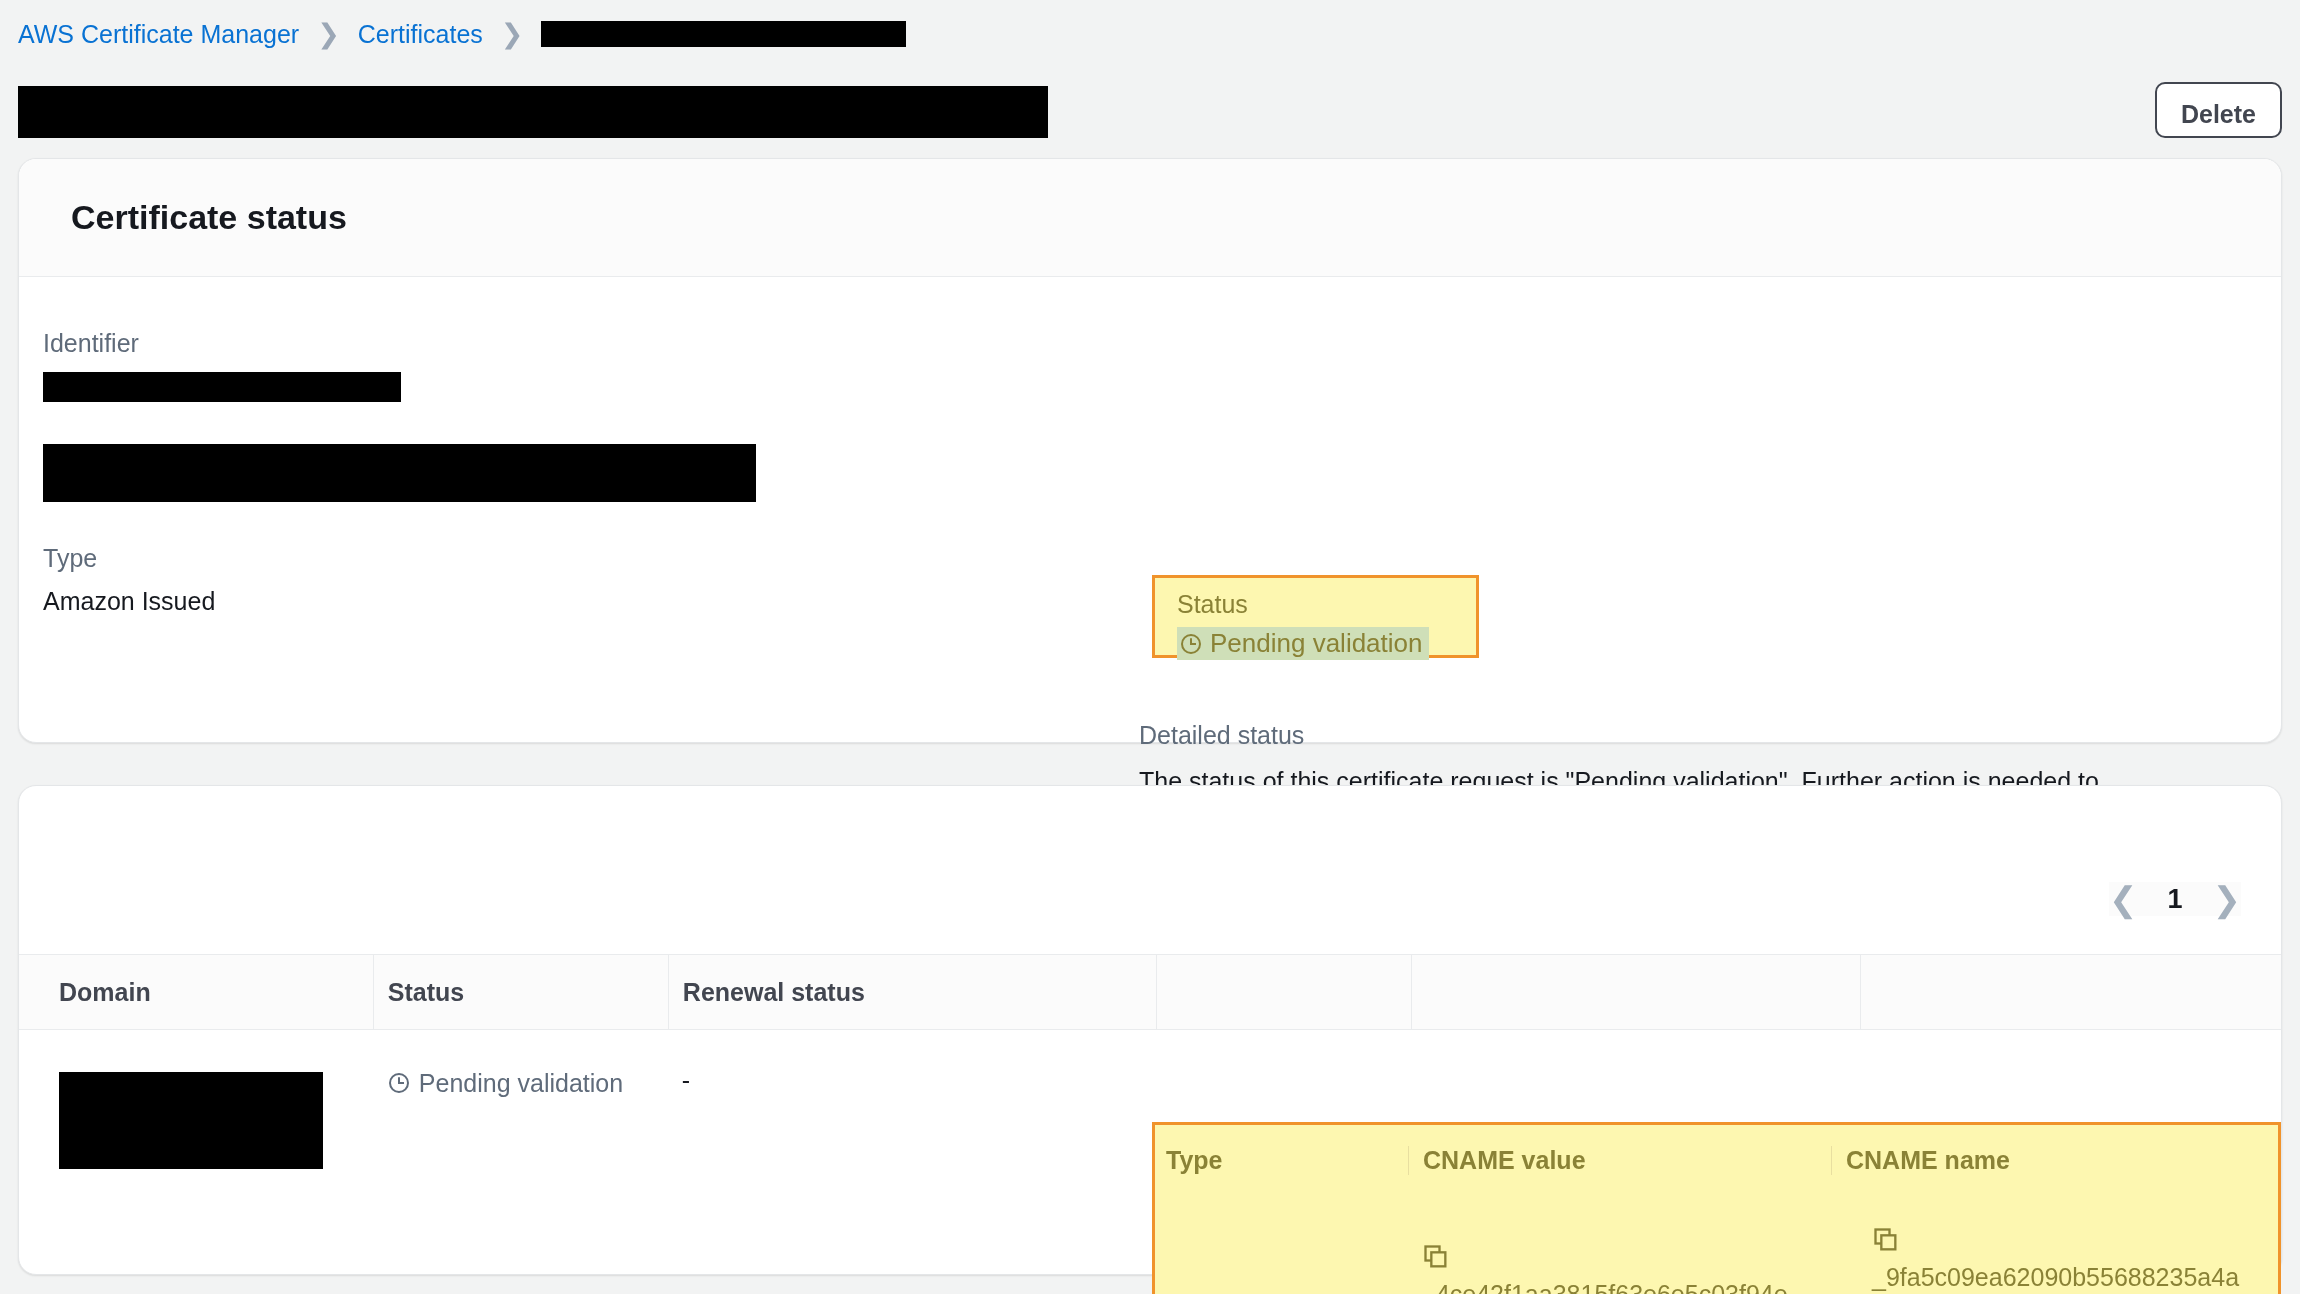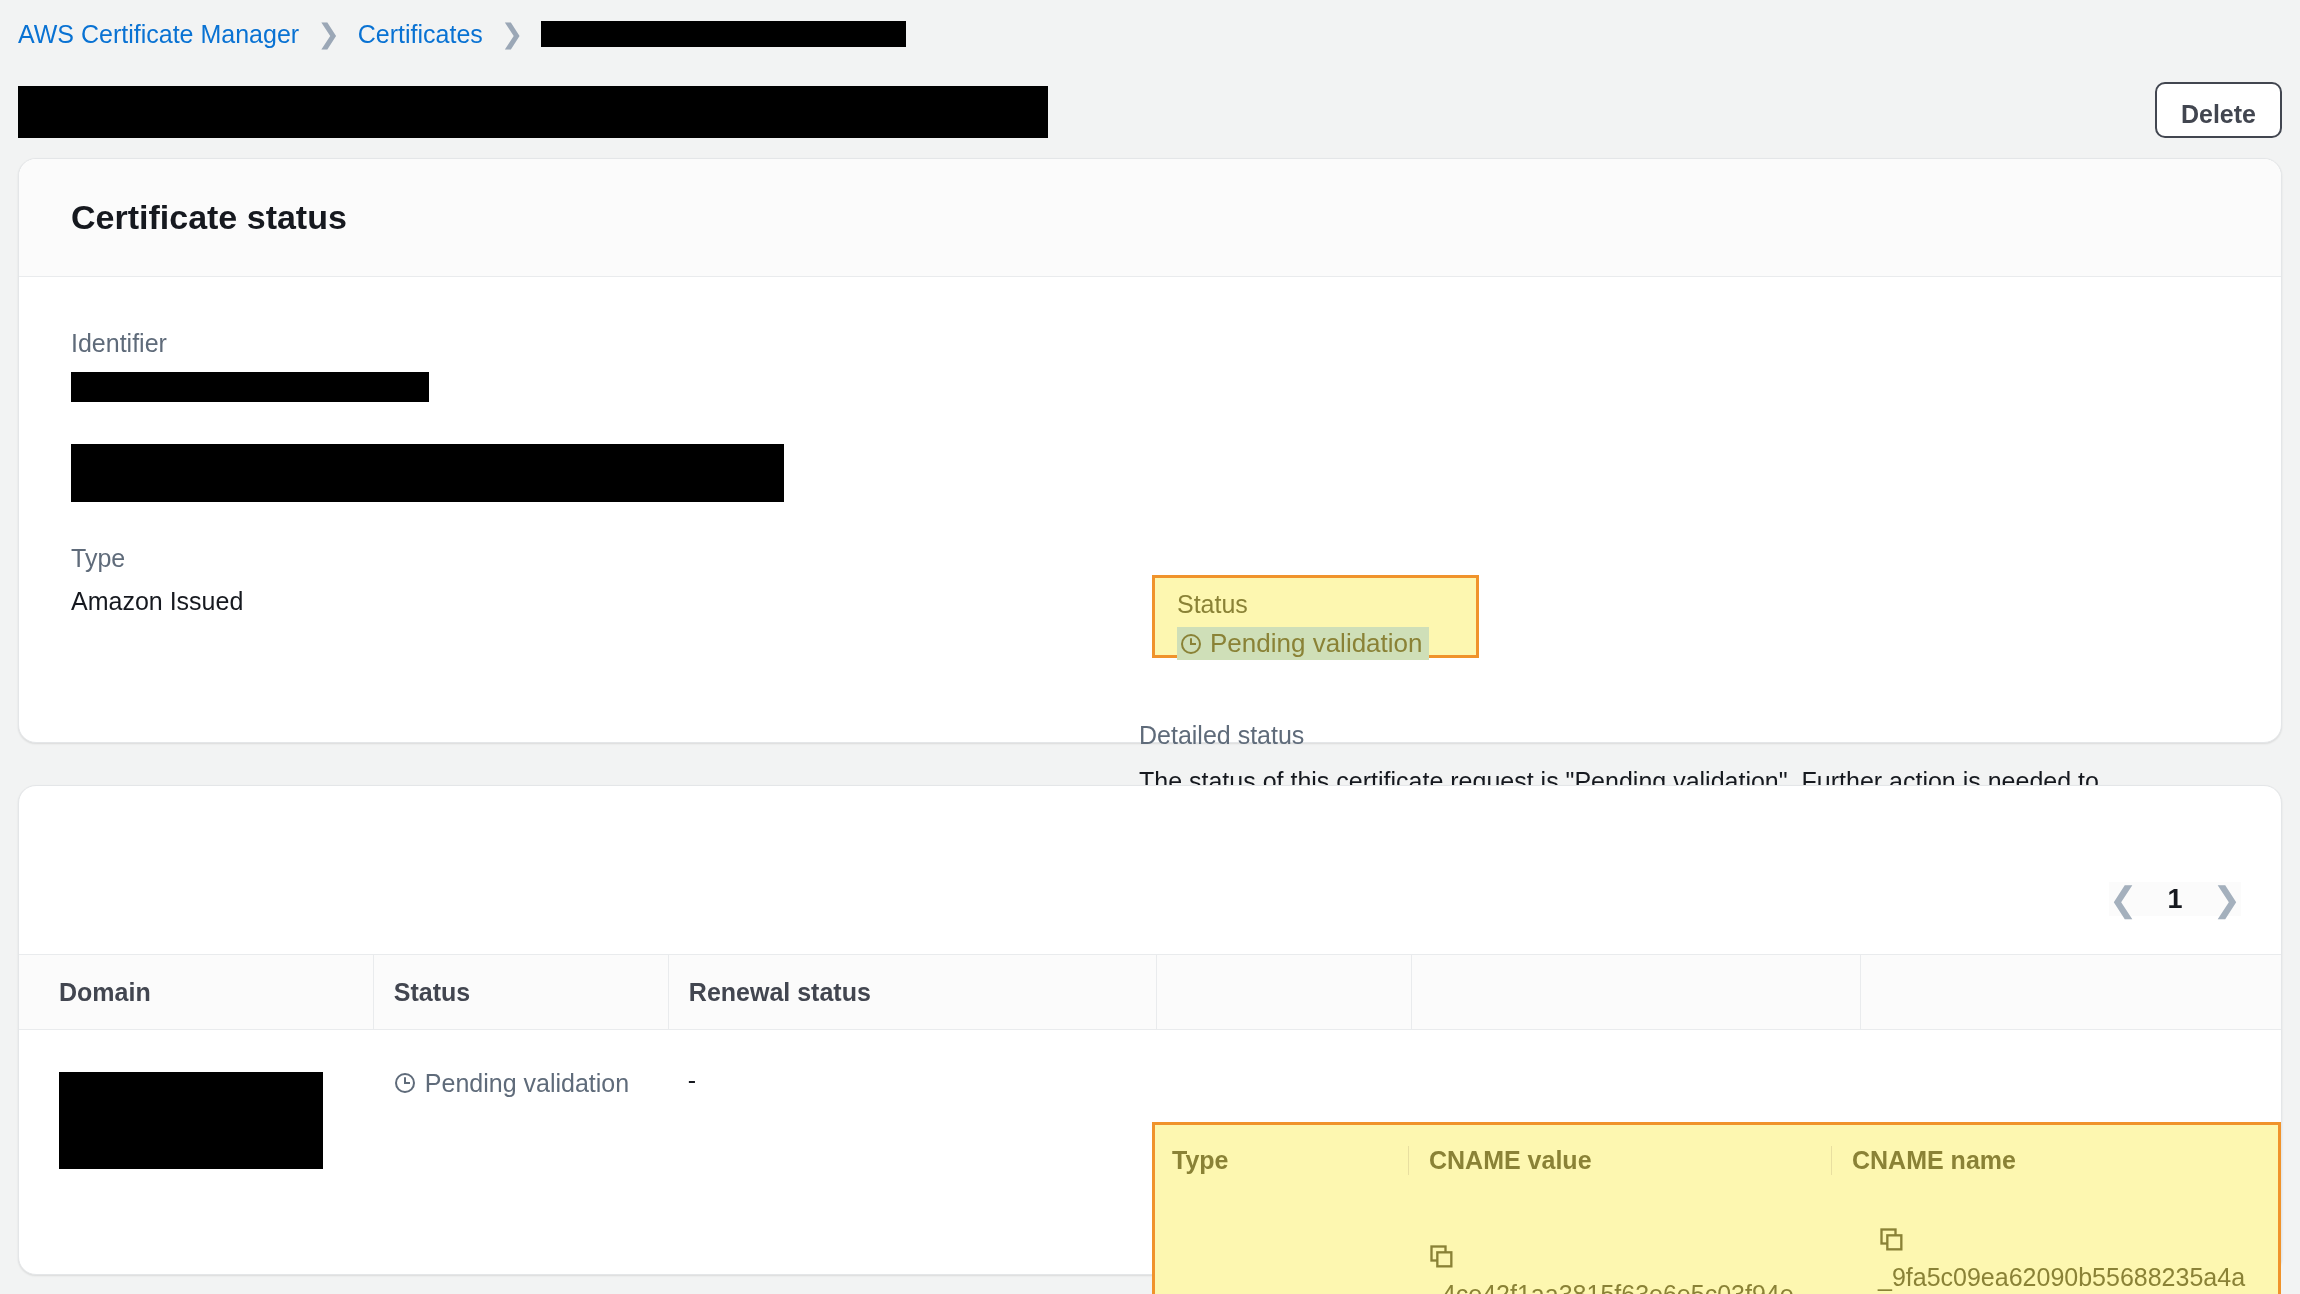--- a/index.html
+++ b/index.html
@@ -98,21 +98,21 @@
   .field-label {
     font-size: 25px;
     color: #5f6b7a;
     margin-bottom: 14px;
   }
   .field-value {
     font-size: 25px;
     color: #16191f;
   }
 
-  .col-left { position: absolute; left: 52px; top: 52px; width: 1000px; }
+  .col-left { position: absolute; left: 24px; top: 52px; width: 1000px; }
 
   .blk { margin-bottom: 42px; }
 
   .rd-identifier { width: 358px; height: 30px; background: #000; }
   .rd-arn { width: 713px; height: 58px; background: #000; }
 
   
   .status-hl {
     position: absolute;
     left: 1133px; top: 298px;
@@ -180,21 +180,21 @@
   .tbl-head {
     display: flex;
     height: 76px;
     border-top: 1px solid #e9ebed;
     border-bottom: 1px solid #e9ebed;
     background: #fbfbfb;
   }
   .tbl-row { display: flex; min-height: 176px; background: #ffffff; }
 
   .cell {
-    padding: 0 20px;
+    padding: 0 14px;
     display: flex; align-items: center;
   }
   .th {
     font-size: 25px; font-weight: bold; color: #424650;
     border-left: 1px solid #e9ebed;
   }
   .th:first-child { border-left: none; }
   .c-domain { width: 355px; padding-left: 40px; }
   .c-status { width: 288px; }
   .c-renewal { width: 490px; margin-left: 8px; }

